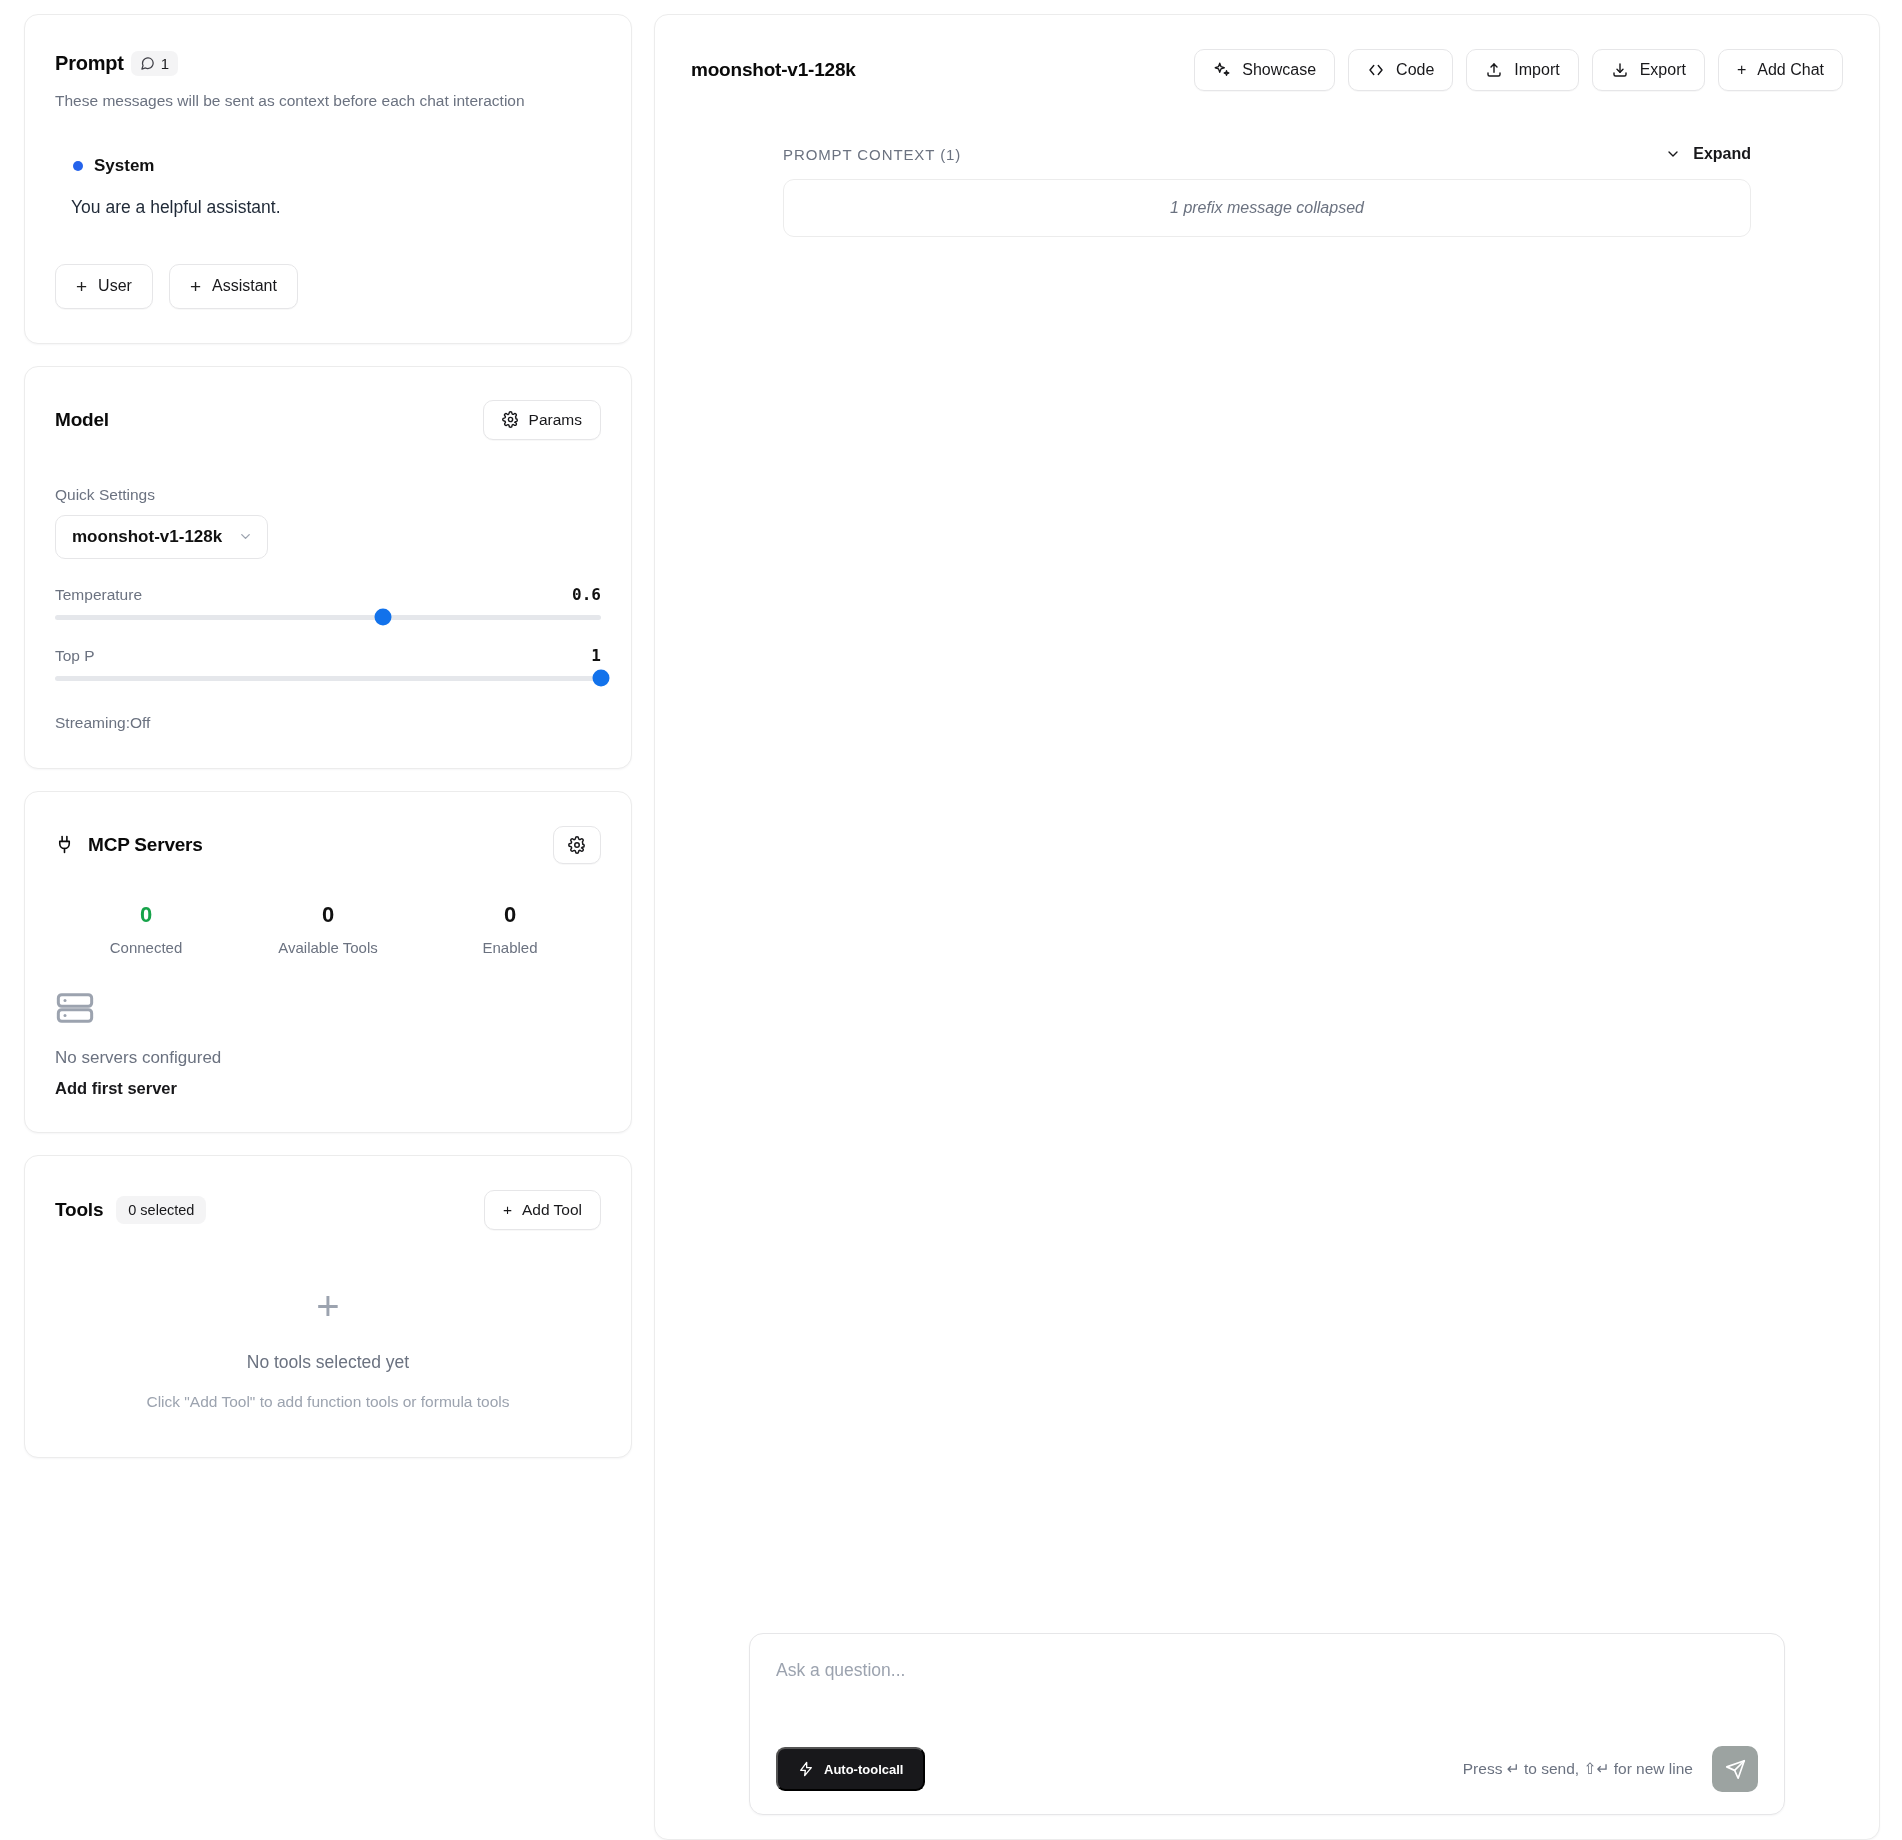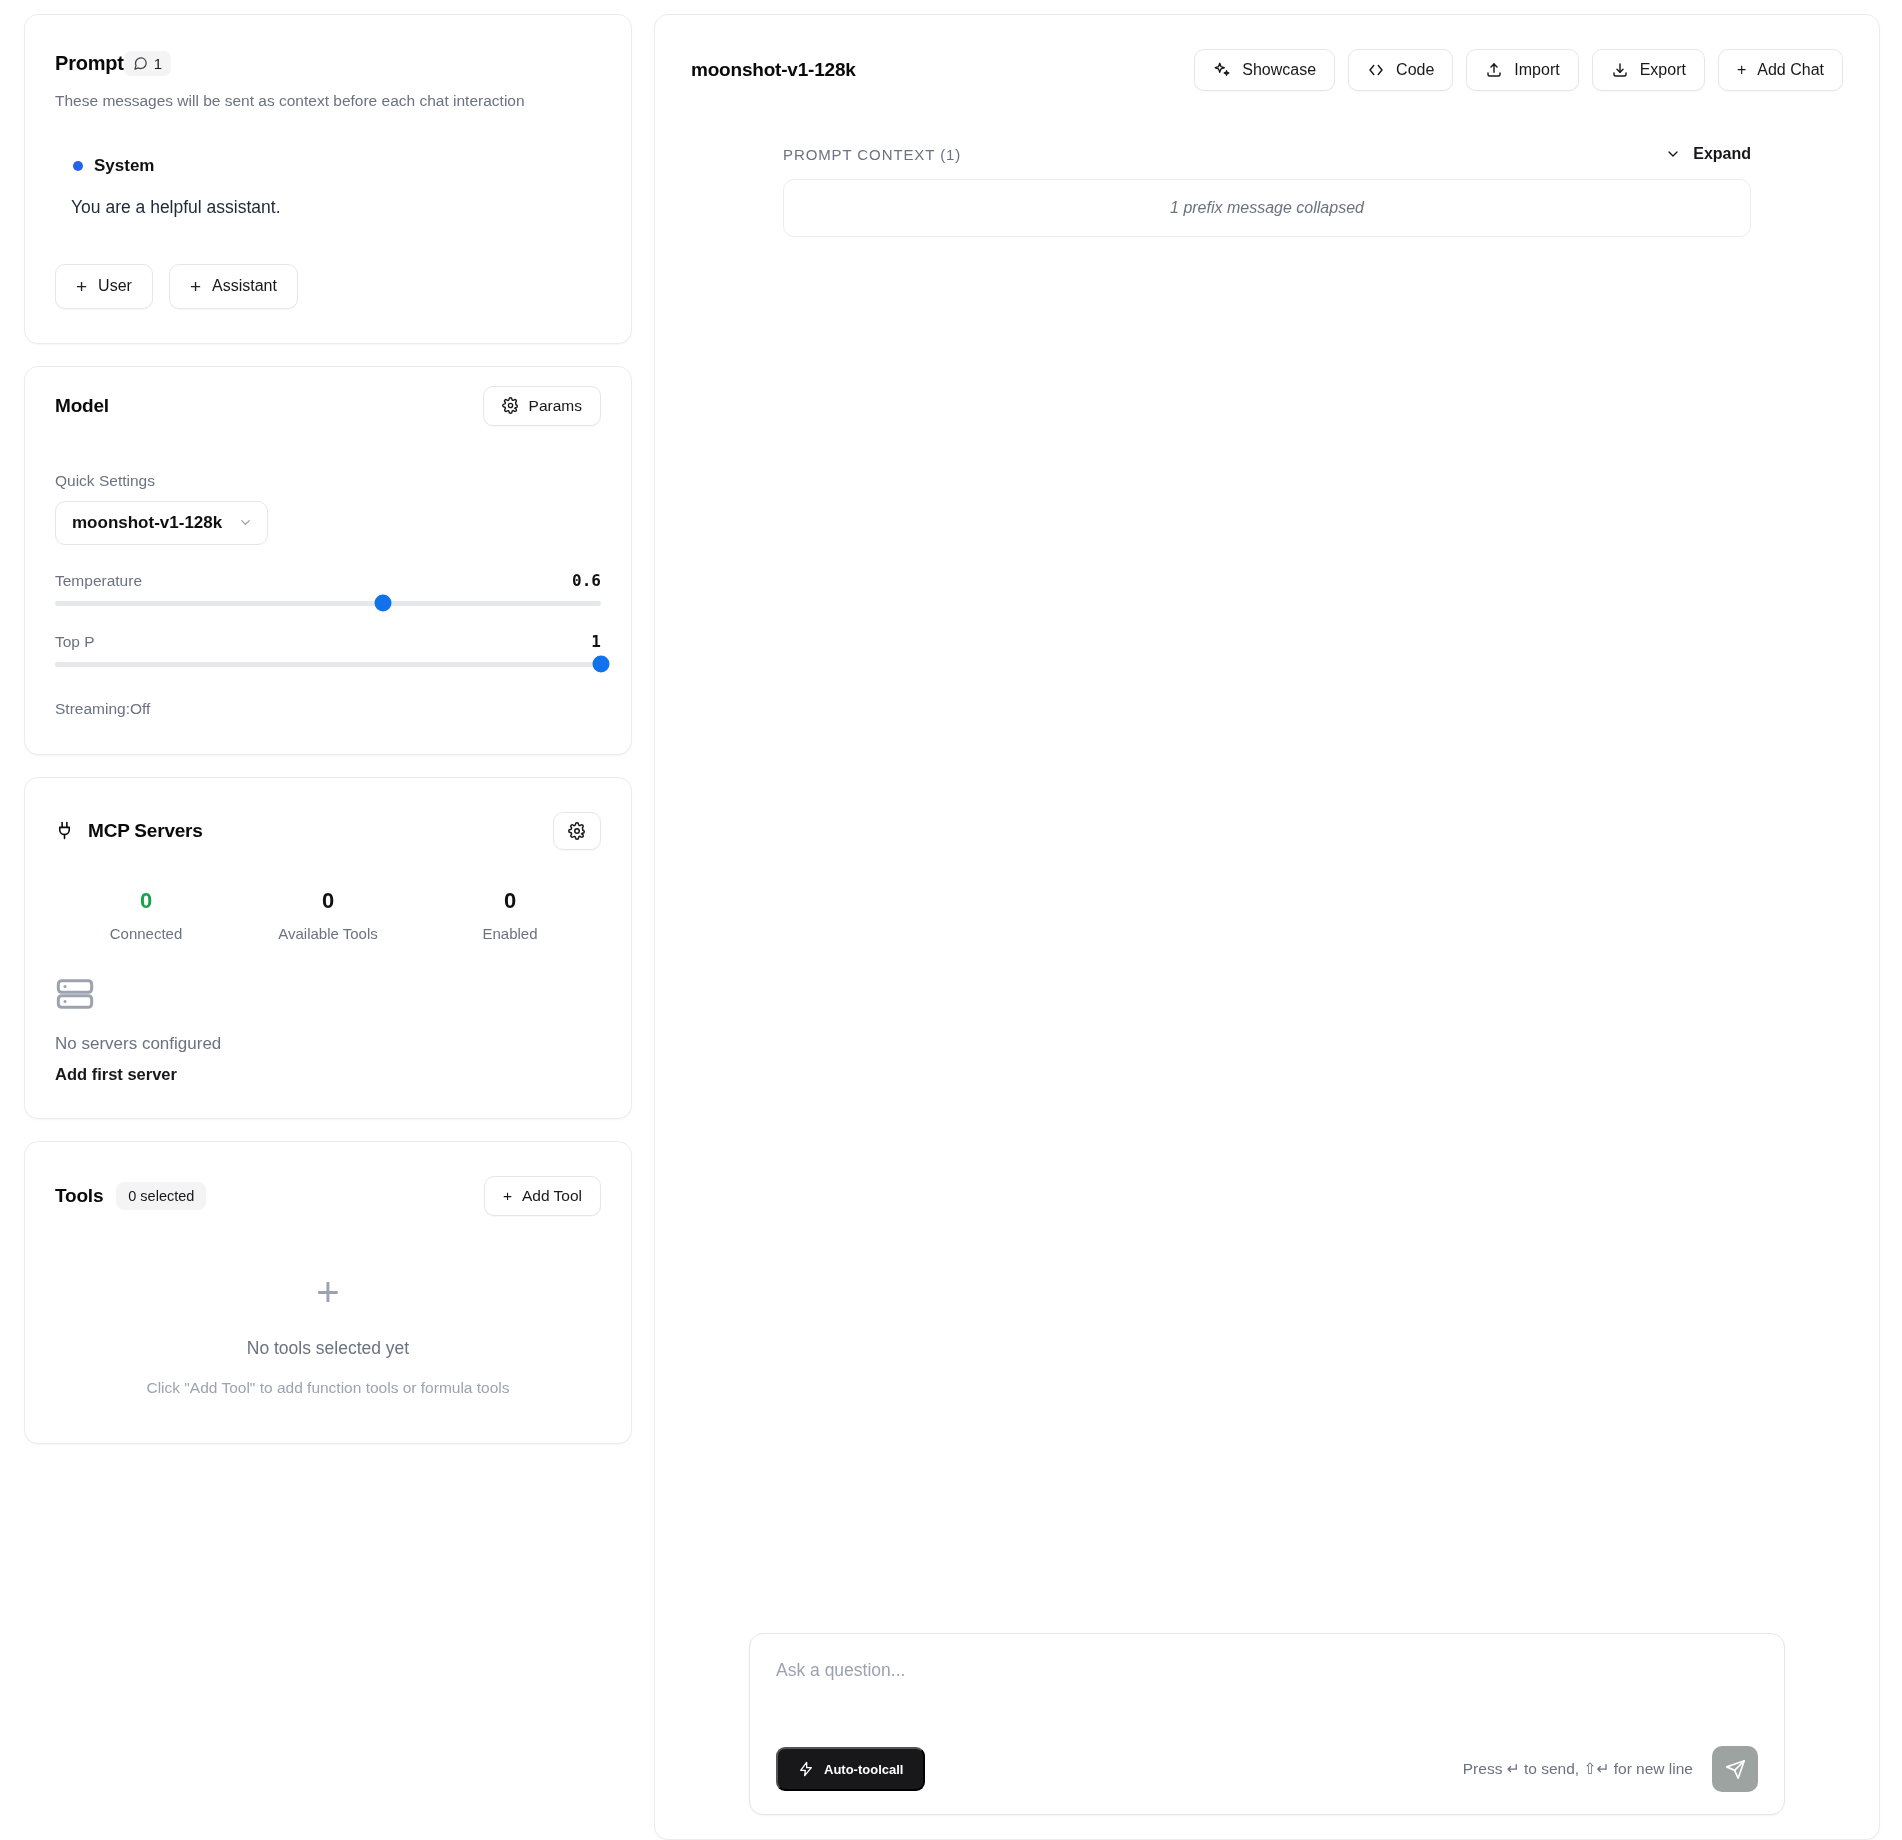--- a/index.html
+++ b/index.html
@@ -31,21 +31,21 @@
   }
   .card {
     background: #ffffff;
     border: 1px solid #ececec;
     border-radius: 14px;
     box-shadow: 0 1px 2px rgba(16,24,40,0.04);
   }
 
   
   .prompt-card { padding: 36px 30px 34px 30px; }
-  .prompt-head { display: flex; align-items: center; gap: 0; }
+  .prompt-head { display: flex; align-items: center; gap: 7px; }
   .prompt-title { font-size: 20px; font-weight: 700; letter-spacing: -0.2px; }
   .badge-count {
     background: #f4f4f5;
     border-radius: 7px;
     padding: 4px 9px;
     display: inline-flex;
     align-items: center;
     gap: 6px;
     font-size: 15px;
     color: #1c1c1e;
@@ -86,21 +86,21 @@
     font-weight: 500;
     color: #18181b;
     padding: 12px 20px;
     cursor: pointer;
     font-family: "Liberation Sans", sans-serif;
     box-shadow: 0 1px 1px rgba(16,24,40,0.03);
   }
   .btn .plus { font-size: 19px; line-height: 1; font-weight: 400; color:#222; }
 
   
-  .model-card { padding: 19px 30px 36px 30px; }
+  .model-card { padding: 33px 30px 36px 30px; }
   .row-between { display: flex; align-items: center; justify-content: space-between; }
   .section-title { font-size: 19px; font-weight: 700; letter-spacing: -0.2px; }
   .btn-sm {
     display: inline-flex; align-items: center; gap: 10px;
     border: 1px solid #e6e6e8; background:#fff; border-radius: 10px;
     padding: 10px 18px; font-size: 15.5px; font-weight: 500; color:#18181b;
     cursor: pointer; font-family: "Liberation Sans", sans-serif;
     box-shadow: 0 1px 1px rgba(16,24,40,0.03);
     justify-content: space-between;
   }

